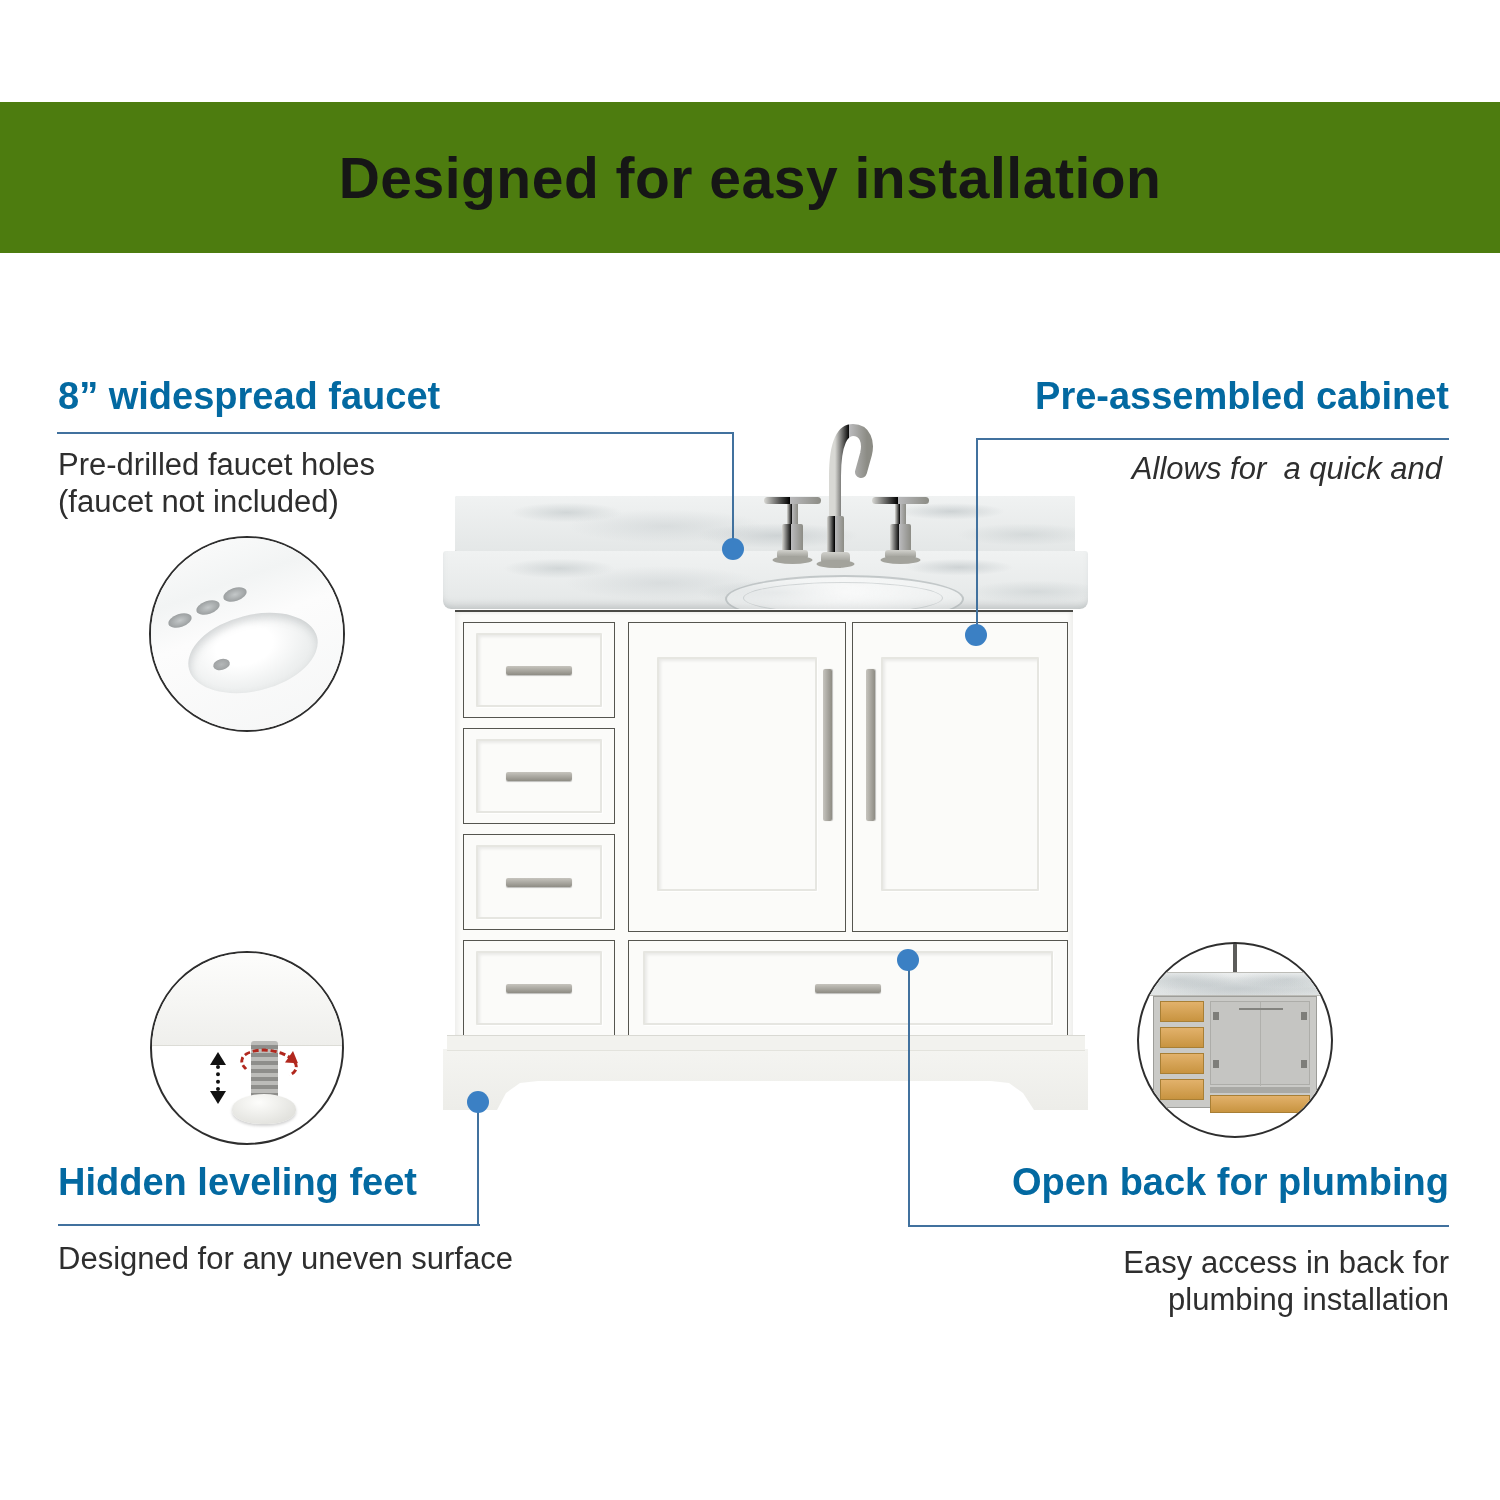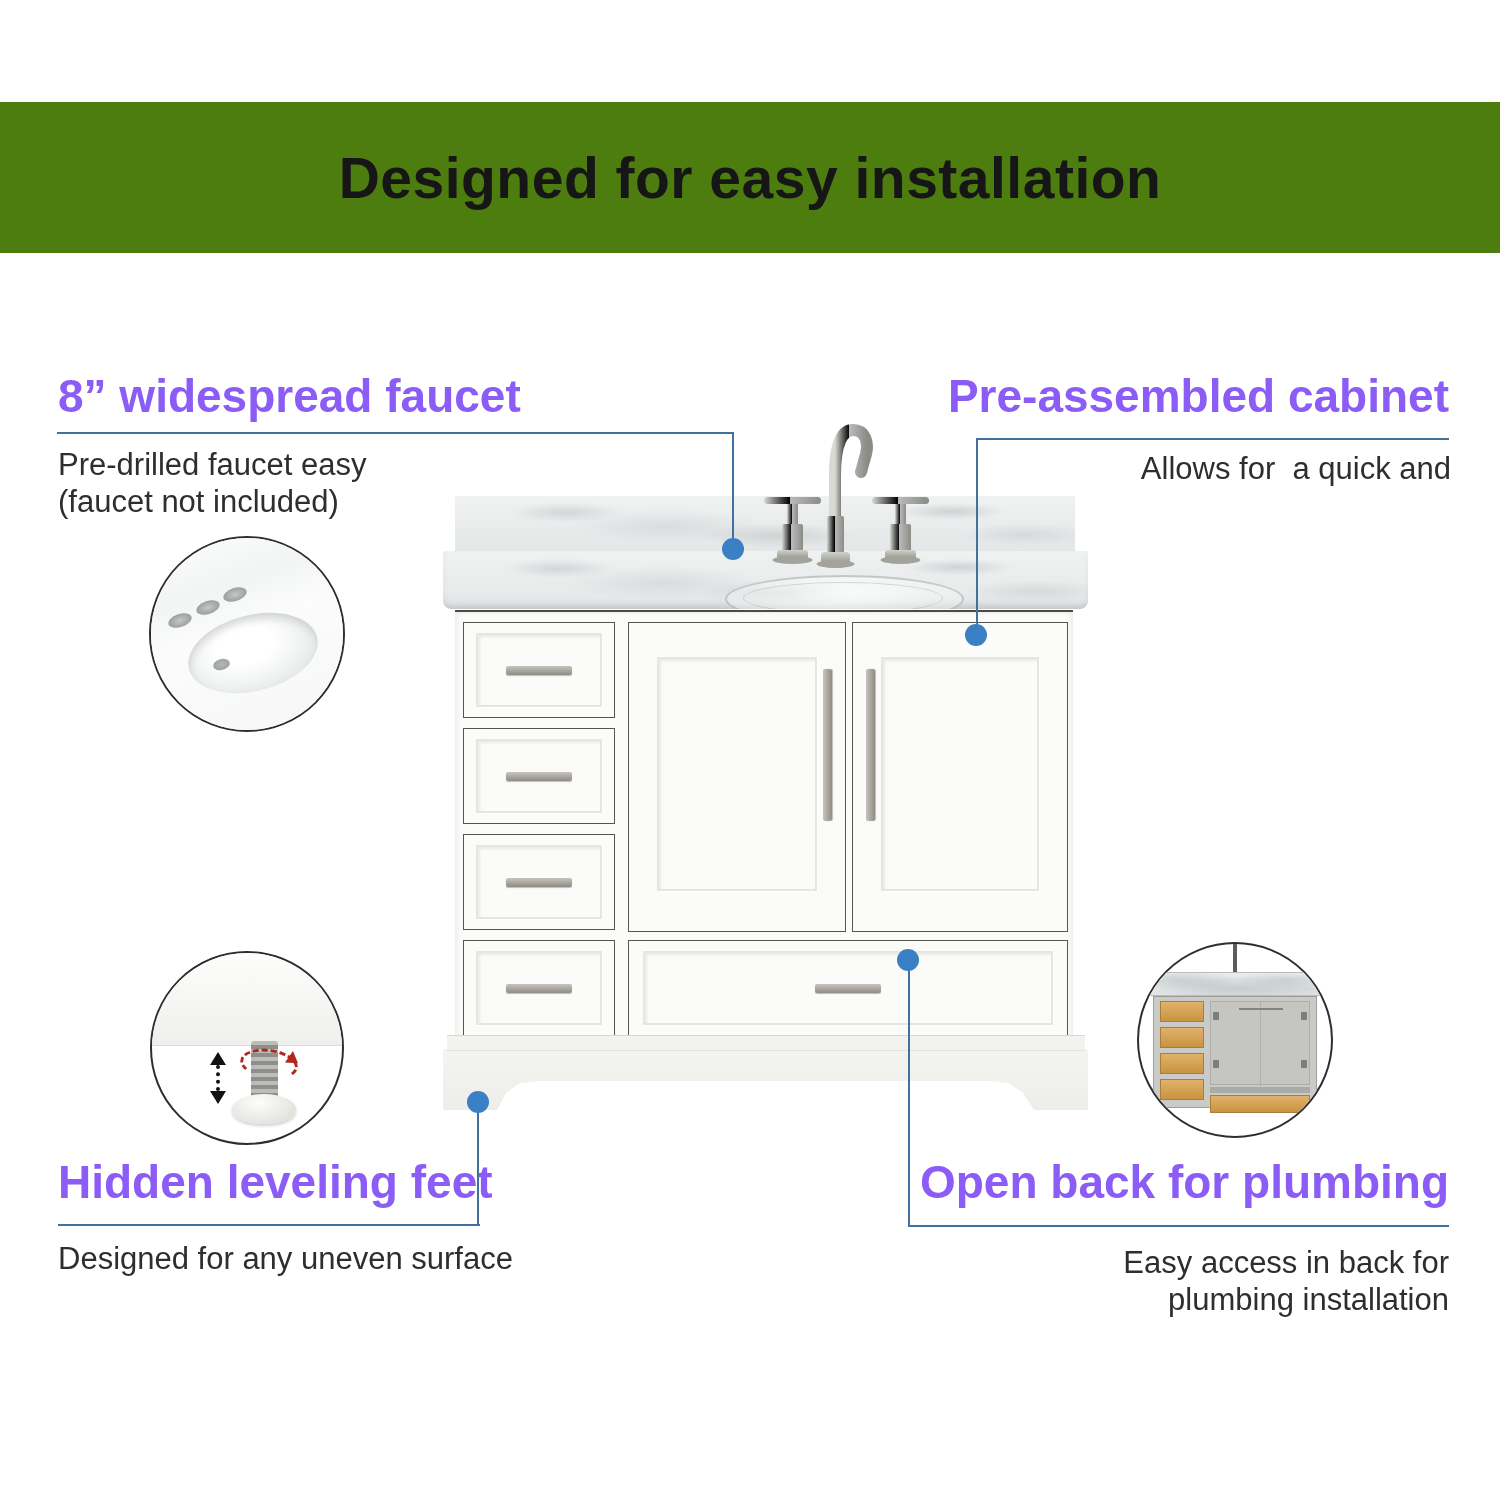--- a/index.html
+++ b/index.html
@@ -8,21 +8,21 @@
     font-family:"Liberation Sans","DejaVu Sans",sans-serif;color:#141414;
   }
   .abs{position:absolute;}
 
   
   .banner{left:0;top:102px;width:1500px;height:151px;background:#4d7c0f;
           display:flex;align-items:center;justify-content:center;}
   .banner h1{margin:0;font-size:57px;font-weight:600;color:#161616;letter-spacing:.5px;}
 
   
-  .co-head{font-size:46px;font-weight:700;color:#8b5cf6;line-height:52px;white-space:nowrap;}
+  .co-head{font-size:38px;font-weight:700;color:#0369a1;line-height:52px;white-space:nowrap;}
   .co-body{font-size:31px;font-weight:400;color:#2e2e2e;line-height:37px;white-space:pre-wrap;}
   .ta-r{text-align:right;}
 
   
   .h-line,.v-line{background:#41719e;z-index:24;}
   .h-line{height:2px;}
   .v-line{width:2px;}
   .dot{width:22px;height:22px;border-radius:50%;background:#3b80c4;z-index:30;}
 
   
@@ -237,28 +237,28 @@
       </div>
       <div class="ob-rail"></div>
       <div class="ob-bdrawer"></div>
     </div>
   </div>
 
   <div class="abs co-head" style="left:58px;top:370px;">8” widespread faucet</div>
   <div class="abs h-line" style="left:57px;top:432px;width:677px;"></div>
   <div class="abs v-line" style="left:732px;top:432px;height:110px;"></div>
   <div class="abs dot" style="left:722px;top:538px;"></div>
-  <div class="abs co-body" style="left:58px;top:446px;">Pre-drilled faucet easy</div>
+  <div class="abs co-body" style="left:58px;top:446px;">Pre-drilled faucet holes</div>
   <div class="abs co-body" style="left:58px;top:483px;">(faucet not included)</div>
 
   <div class="abs co-head ta-r" style="right:51px;top:370px;margin-left:40px;">Pre-assembled cabinet</div>
   <div class="abs h-line" style="left:976px;top:438px;width:473px;"></div>
   <div class="abs v-line" style="left:976px;top:438px;height:190px;"></div>
   <div class="abs dot" style="left:965px;top:624px;"></div>
-  <div class="abs co-body ta-r" style="right:49px;top:450px;">Allows for  a quick and</div>
+  <div class="abs co-body ta-r" style="right:58px;top:450px;font-style:italic;">Allows for  a quick and</div>
 
   <div class="abs co-head" style="left:58px;top:1156px;">Hidden leveling feet</div>
   <div class="abs h-line" style="left:58px;top:1224px;width:422px;"></div>
   <div class="abs v-line" style="left:477px;top:1108px;height:118px;"></div>
   <div class="abs dot" style="left:467px;top:1091px;"></div>
   <div class="abs co-body" style="left:58px;top:1240px;">Designed for any uneven surface</div>
 
   <div class="abs co-head ta-r" style="right:51px;top:1156px;">Open back for plumbing</div>
   <div class="abs h-line" style="left:908px;top:1225px;width:541px;"></div>
   <div class="abs v-line" style="left:908px;top:966px;height:261px;"></div>

